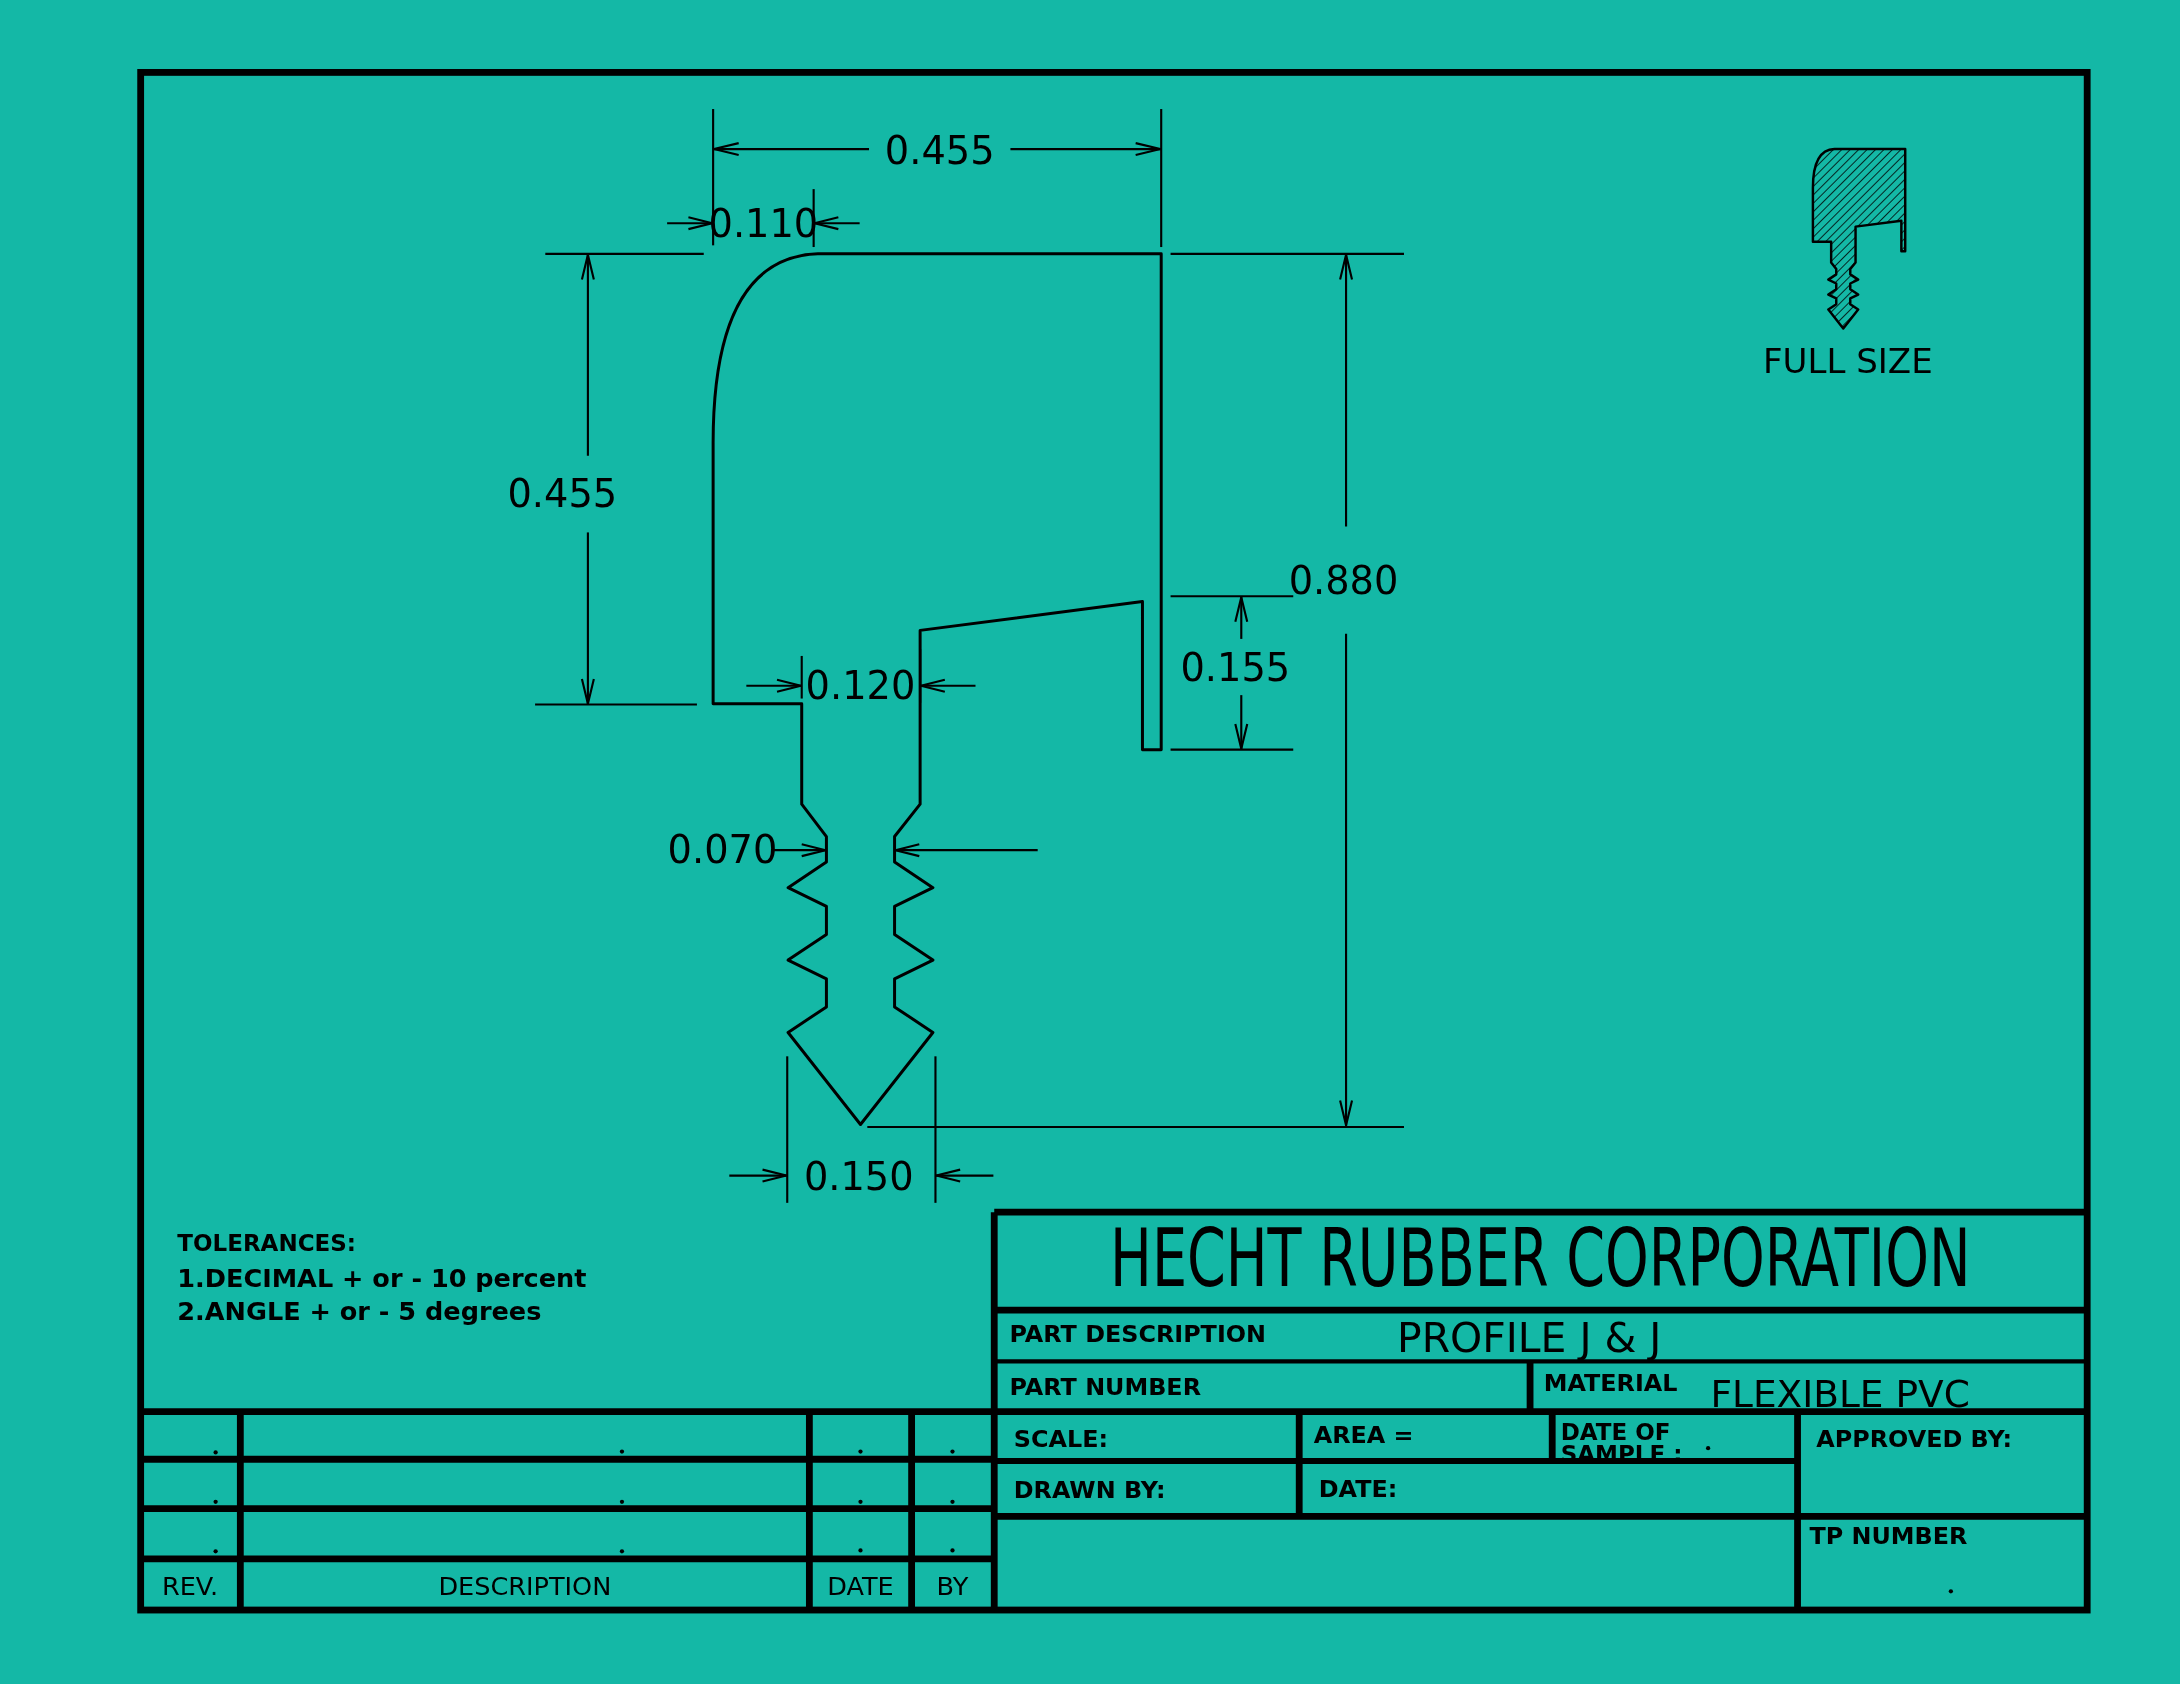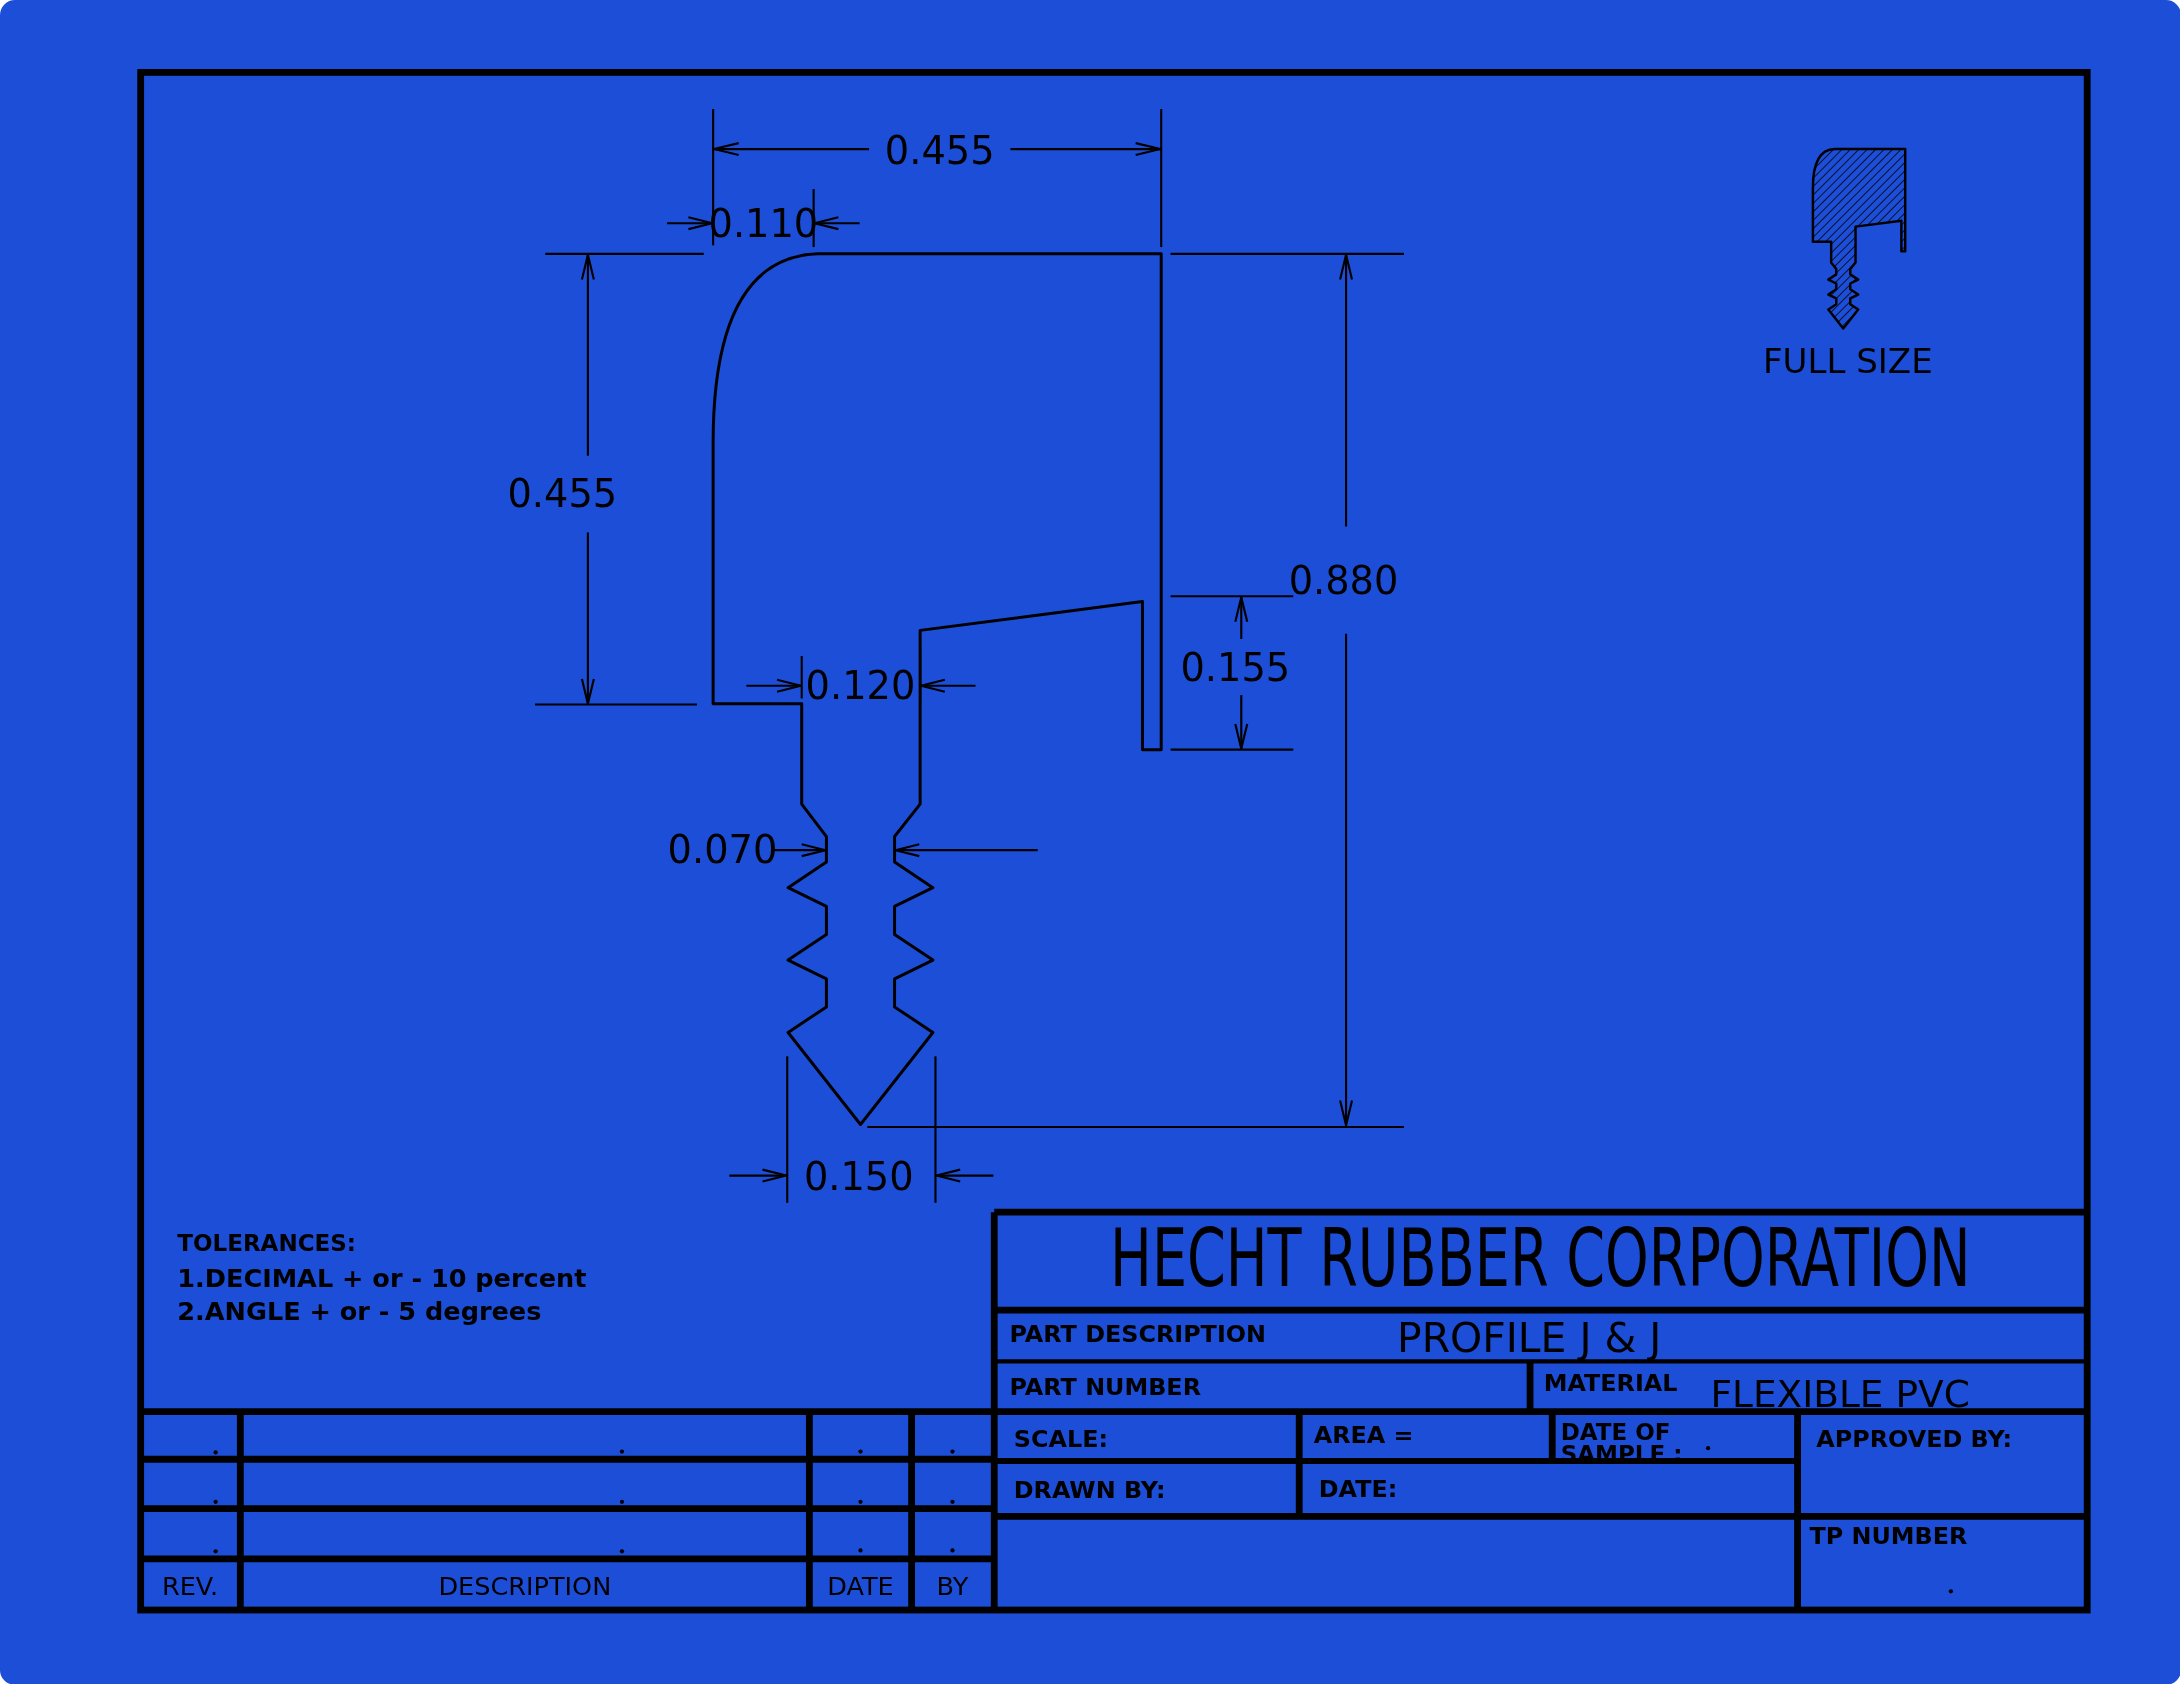--- a/index.html
+++ b/index.html
@@ -1,16 +1,16 @@
 <!DOCTYPE html>
 <html style="font-size:13.6px"><head>
 <meta charset="utf-8">
 <style>
   html,body{margin:0;padding:0;background:#ffffff;}
-  .sheet{position:relative;width:2181px;height:1685px;background:#1d4ed8;overflow:hidden;border-radius:15px;}
+  .sheet{position:relative;width:2181px;height:1685px;background:#14b8a6;overflow:hidden;}
   svg{position:absolute;left:0;top:0;}
   text{font-family:"DejaVu Sans", sans-serif;fill:#000;}
   .dim{font-size:45px;}
   .lbl{font-size:28px;font-weight:bold;}
   .lbl2{font-size:27px;font-weight:bold;}
   .big{font-size:48px;}
   .mid{font-size:44px;}
   .company{font-size:95px;}
   .tol-t{font-size:27px;font-weight:bold;}
   .tol{font-size:30px;font-weight:bold;}

